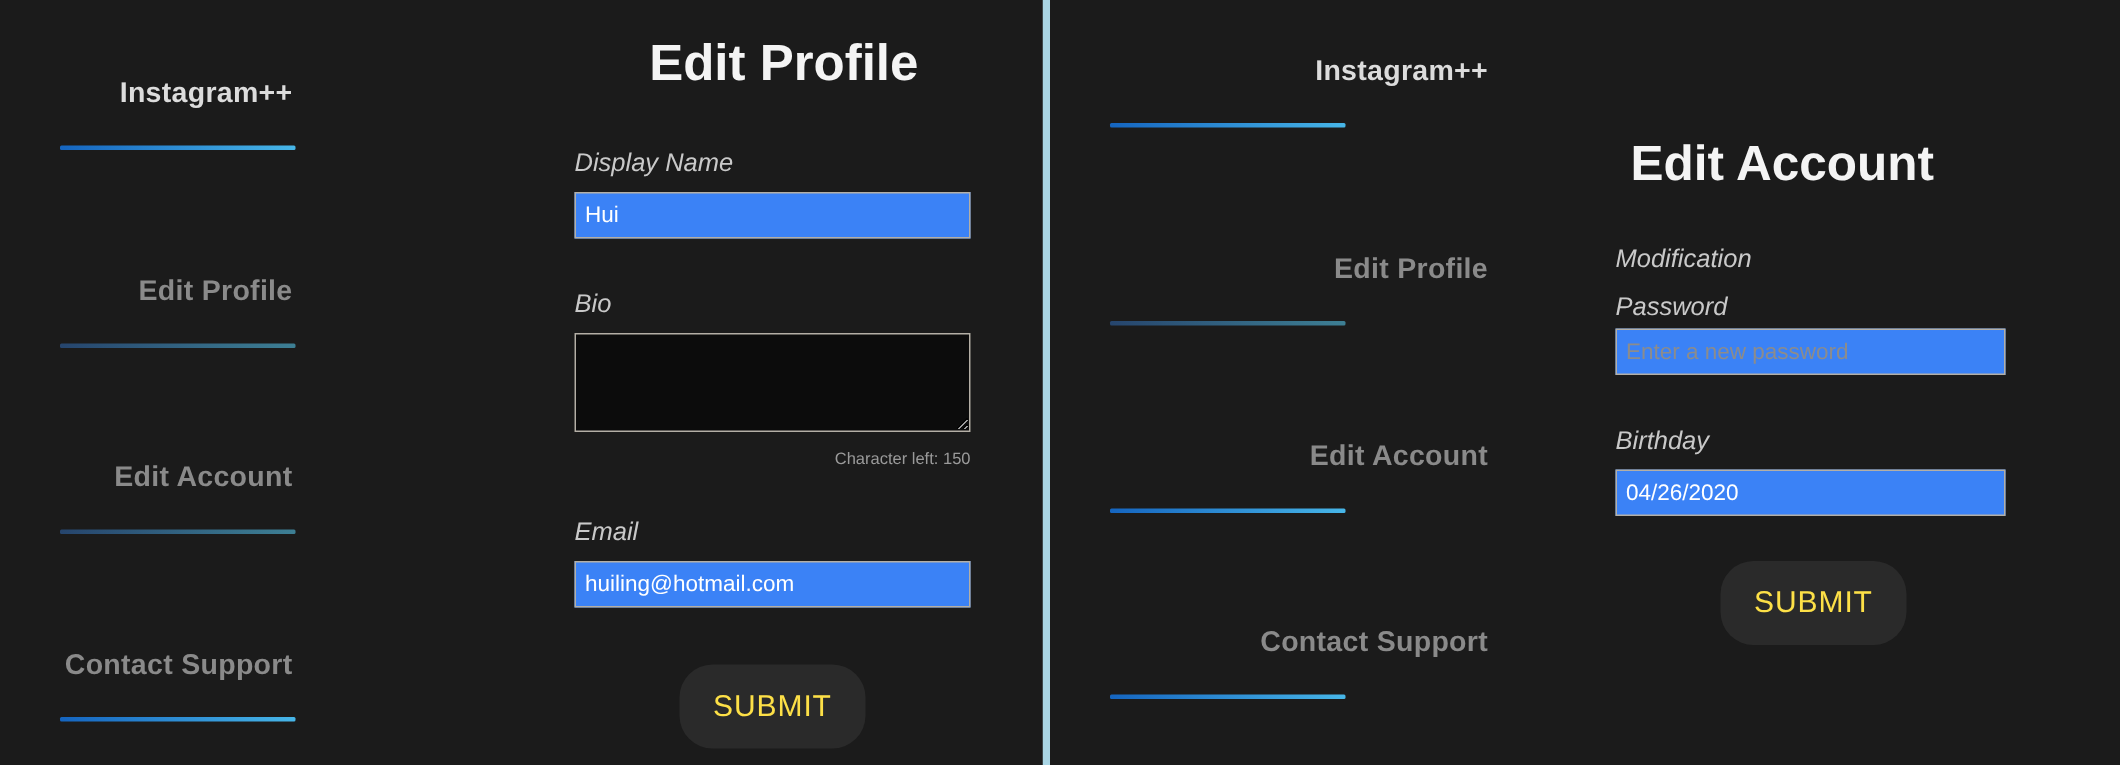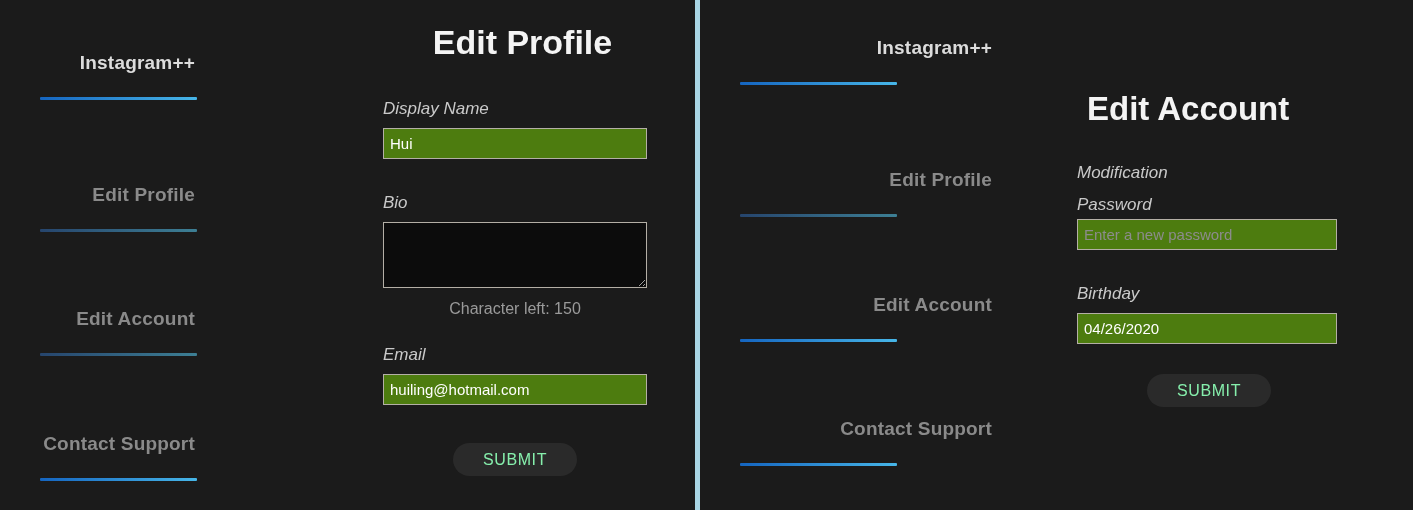--- a/index.html
+++ b/index.html
@@ -115,21 +115,21 @@
     line-height: 1.55;
     margin-bottom: 6px;
     font-weight: normal;
     font-style: italic;
   }
 
   .text-input {
     display: block;
     width: 264px;
     height: 31px;
-    background: #4d7c0f;
+    background: #3b82f6;
     border: 1px solid #b4afa6;
     color: #ffffff;
     font-family: "Liberation Sans", sans-serif;
     font-size: 15px;
     padding: 0 6px;
     outline: none;
   }
   .text-input::placeholder { color: #8c8c8c; opacity: 1; }
 
   .text-input.wide { width: 260px; }
@@ -144,37 +144,37 @@
     font-family: "Liberation Sans", sans-serif;
     font-size: 15px;
     padding: 5px 6px;
     outline: none;
     resize: both;
   }
 
   .char-count {
     display: block;
     width: 264px;
-    text-align: center;
+    text-align: right;
     color: #9a9a9a;
-    font-size: 16px;
+    font-size: 11px;
     margin-top: 12px;
   }
 
   .submit-btn {
     position: absolute;
     background: #2a2a2a;
     border: none;
     border-radius: 22px;
-    color: #86efac;
-    font-family: "Liberation Sans", sans-serif;
-    font-size: 16px;
+    color: #fde047;
+    font-family: "Liberation Sans", sans-serif;
+    font-size: 20px;
     letter-spacing: 0.6px;
     padding: 0;
-    height: 33px;
+    height: 56px;
     width: 124px;
     cursor: pointer;
   }
 </style>
 </head>
 <body>
 
 <div class="panel panel-left">
 
   <nav class="sidebar sidebar-left">

